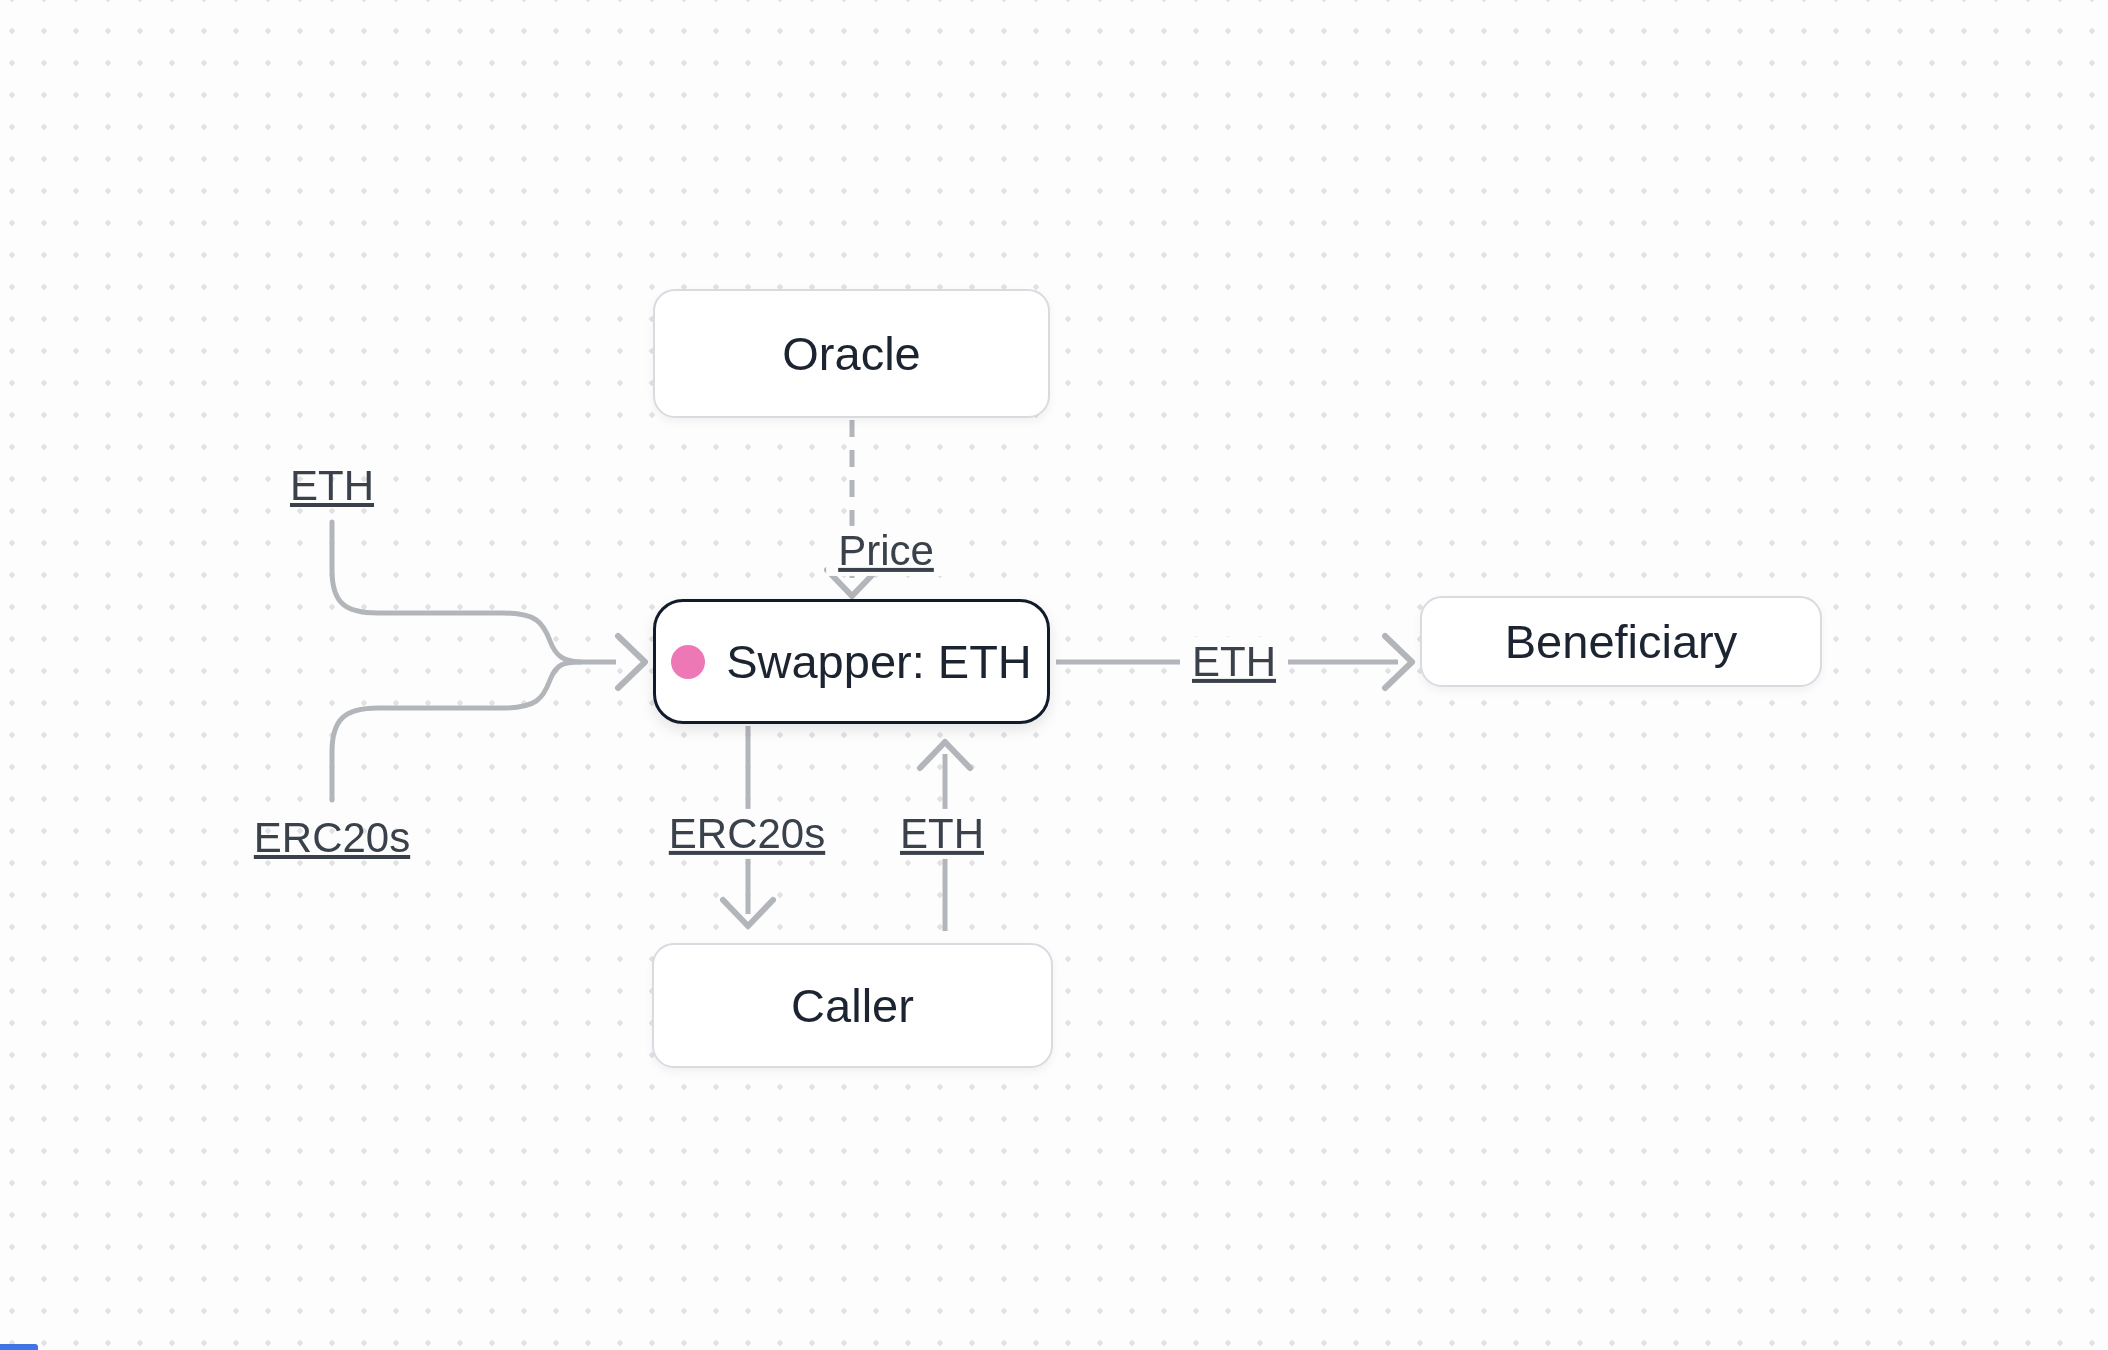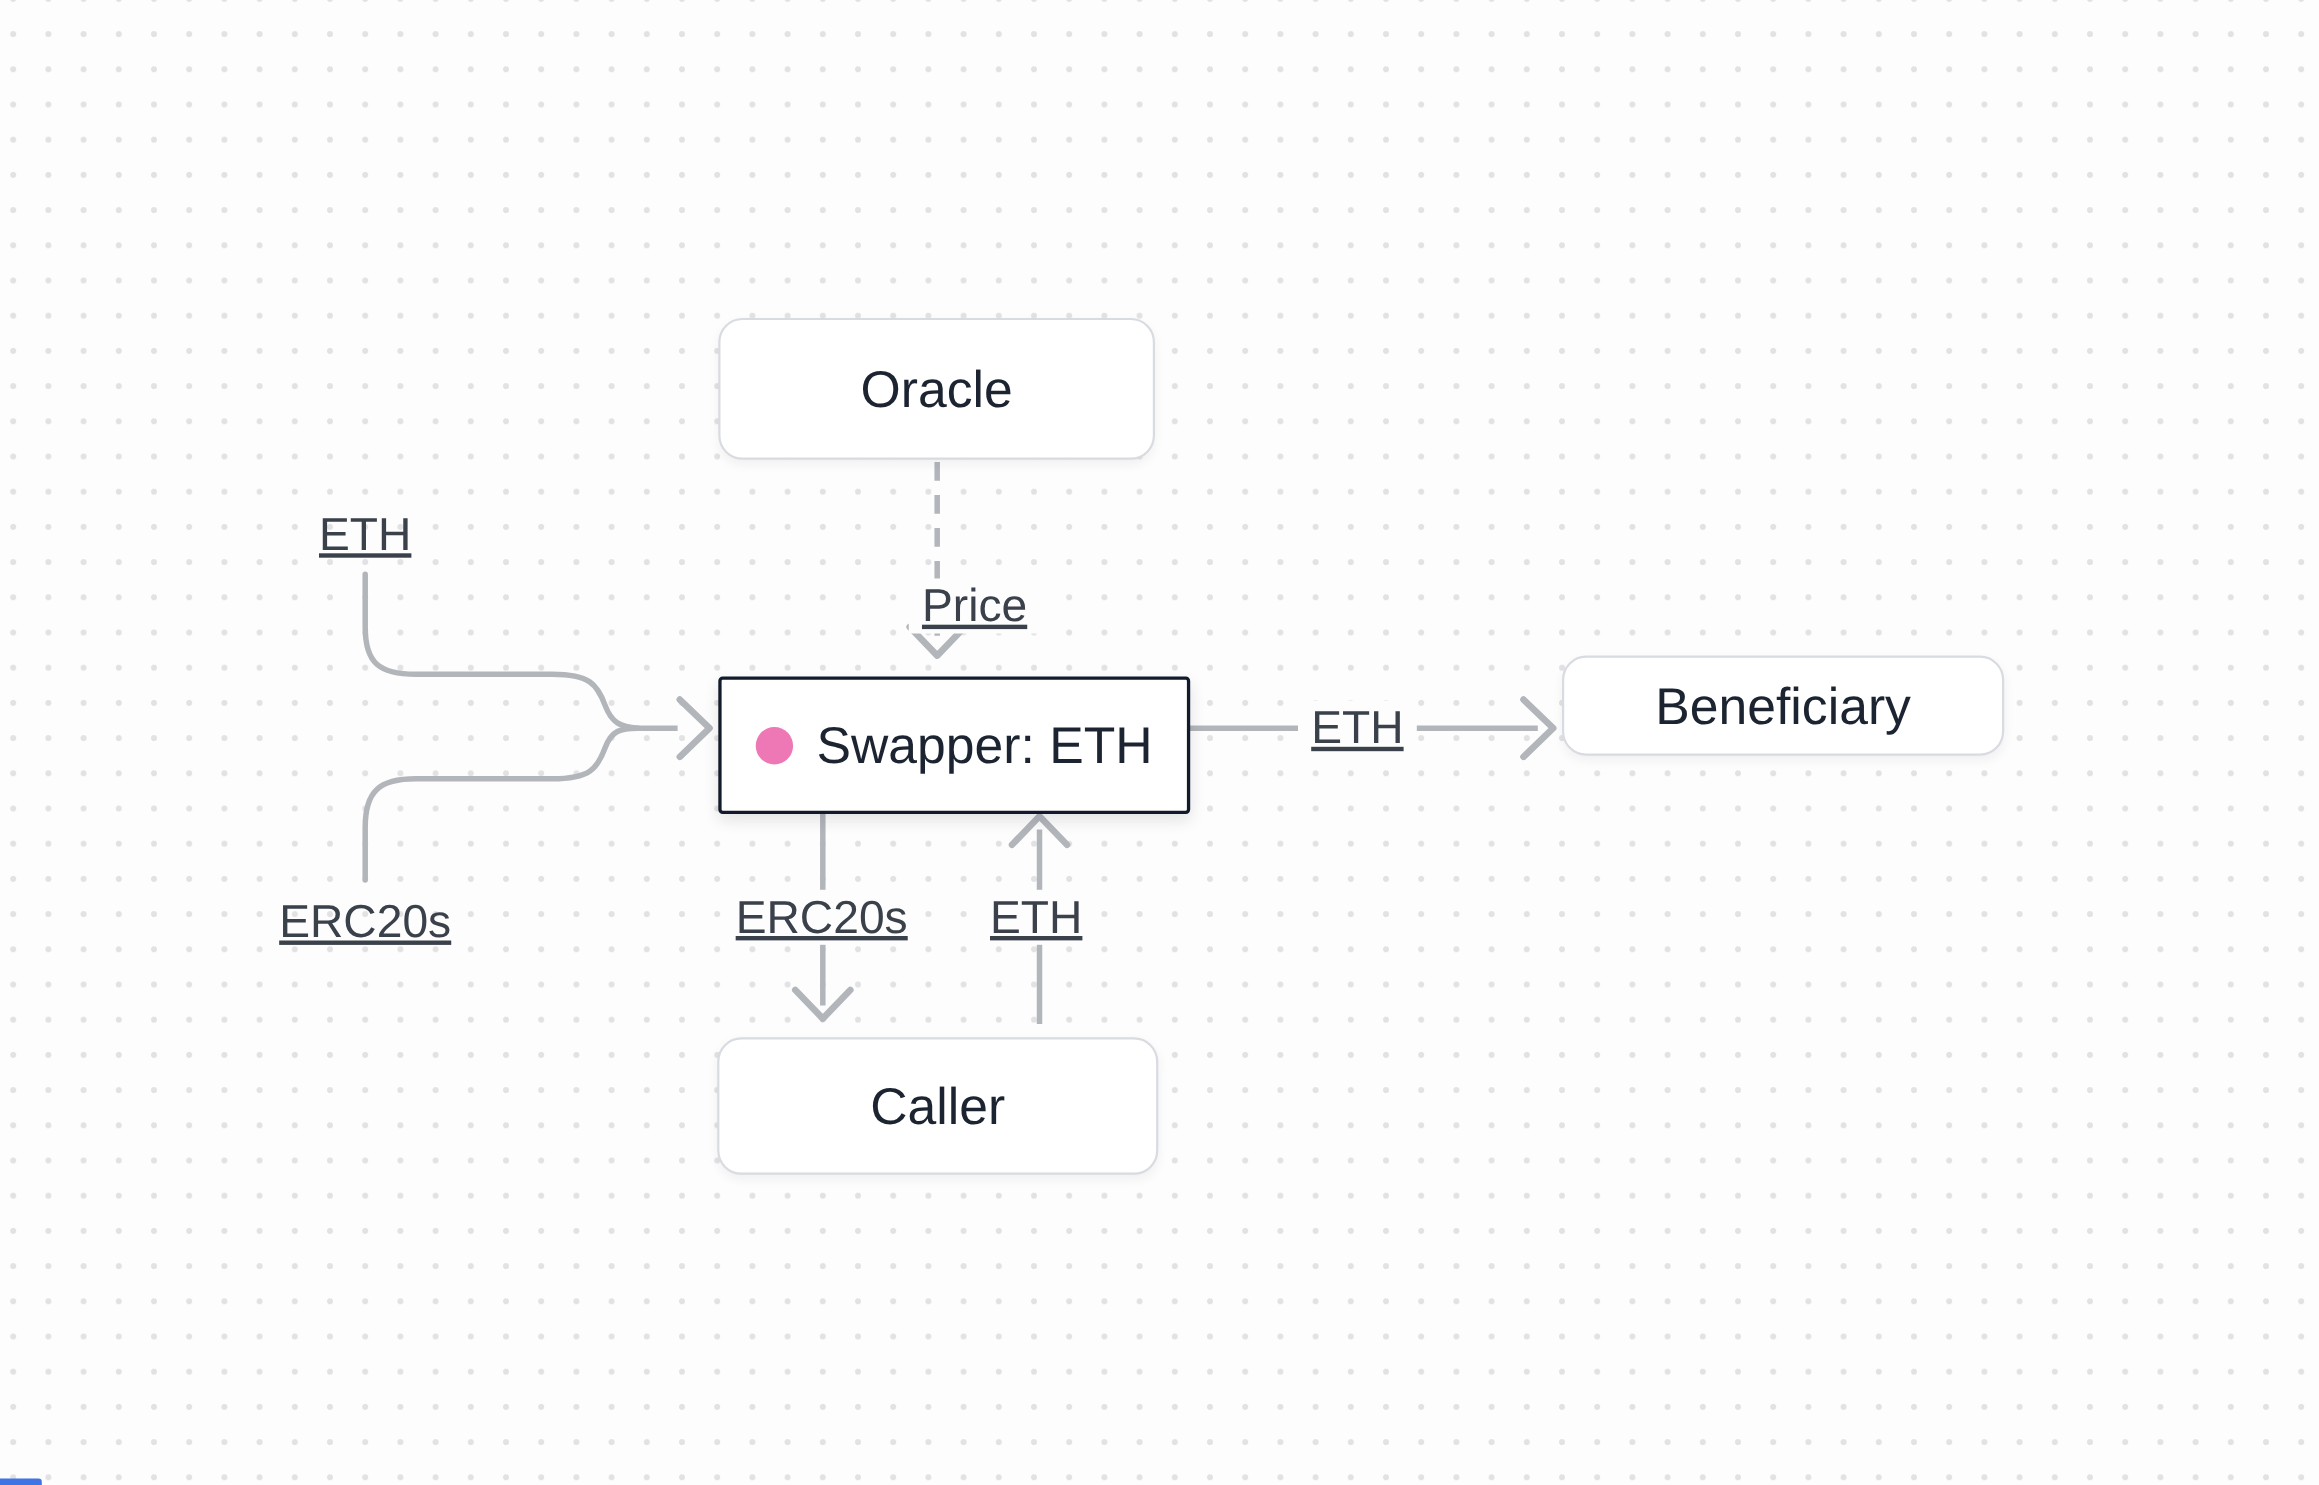--- a/index.html
+++ b/index.html
@@ -25,24 +25,23 @@
     border:2px solid #d8dbe0;
     border-radius:22px;
     display:flex;align-items:center;justify-content:center;
     font-size:47px;font-weight:400;color:#1b2430;
     box-shadow:0 4px 10px rgba(16,24,40,0.05);
     box-sizing:border-box;
     white-space:nowrap;
   }
   #node-oracle{left:653px;top:289px;width:397px;height:129px;}
   #node-swapper{
-    left:653px;top:599px;width:429px;height:125px;
-    border:3px solid #121b2b;border-radius:4px;
+    left:653px;top:599px;width:397px;height:125px;
+    border:3px solid #121b2b;border-radius:30px;
     box-shadow:0 6px 14px rgba(16,24,40,0.10);
-    margin-top:16px;
   }
   #node-beneficiary{left:1420px;top:596px;width:402px;height:91px;}
   #node-caller{left:652px;top:943px;width:401px;height:125px;}
 
   .accent-dot{
     width:34px;height:34px;border-radius:50%;
     background:#ee77b6;
     margin-right:21px;
     flex:0 0 auto;
   }

